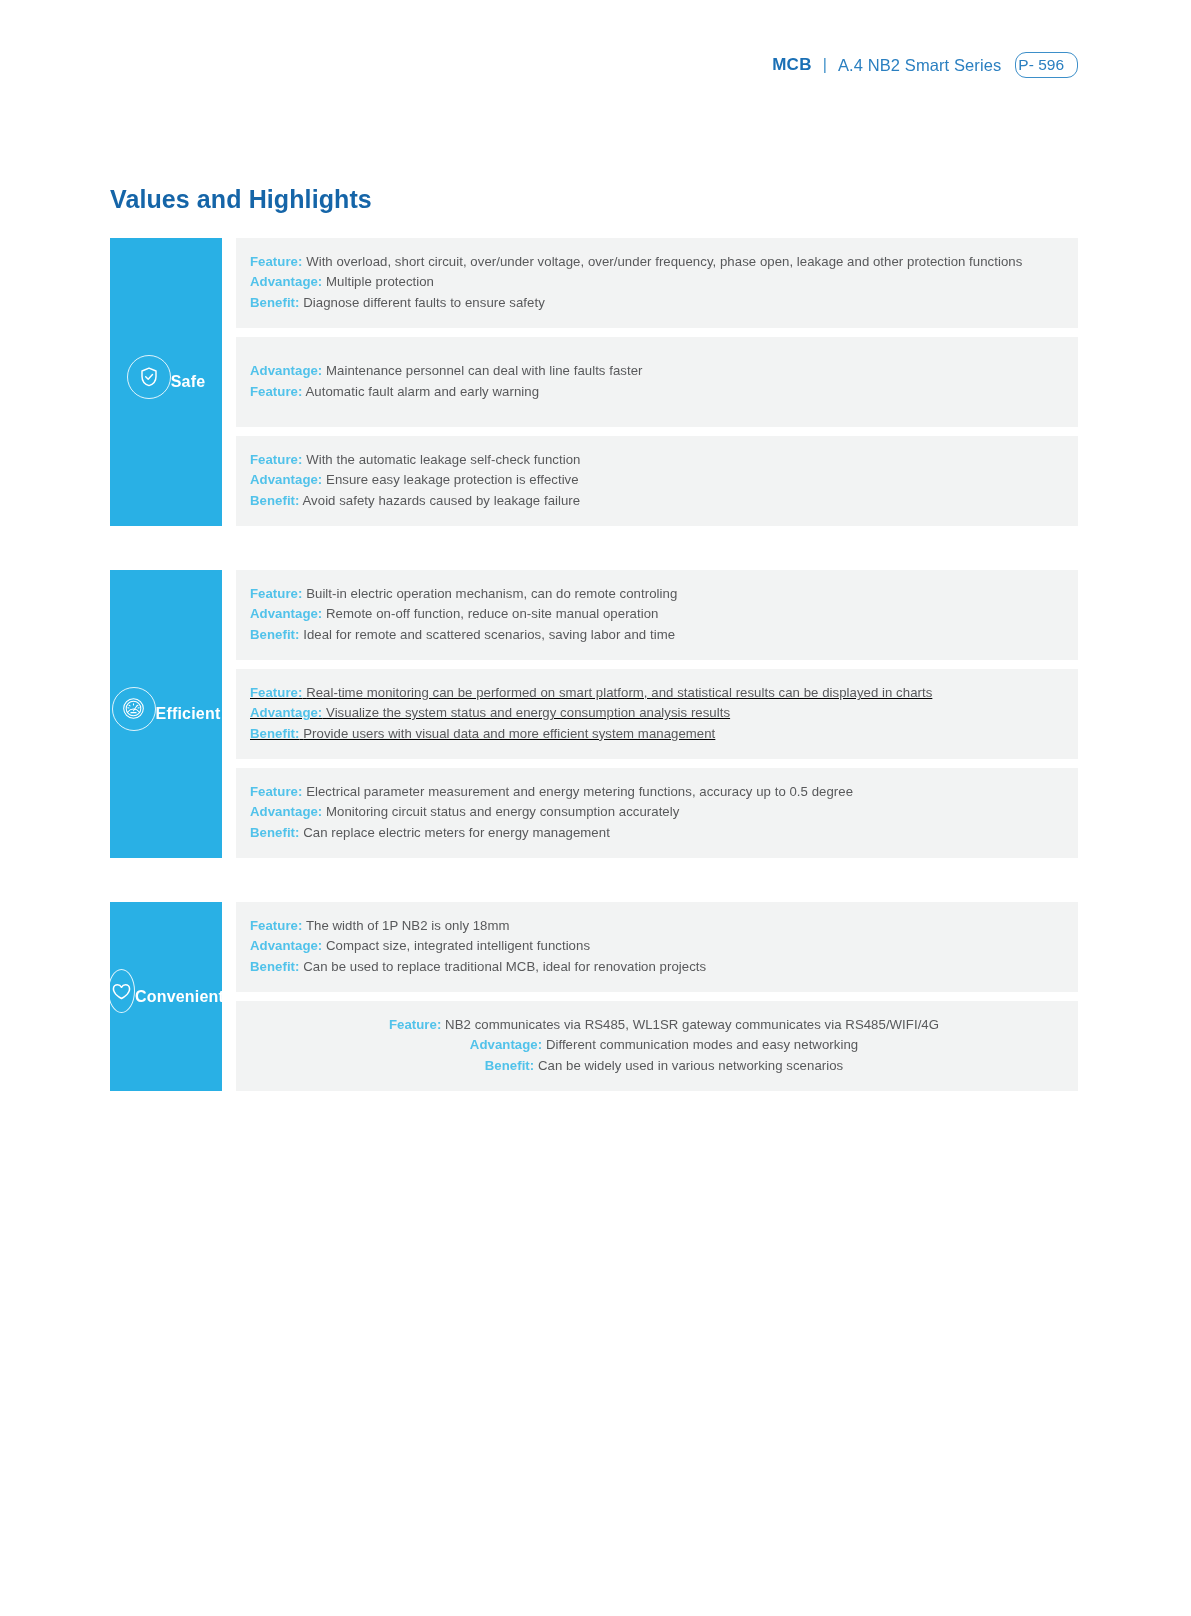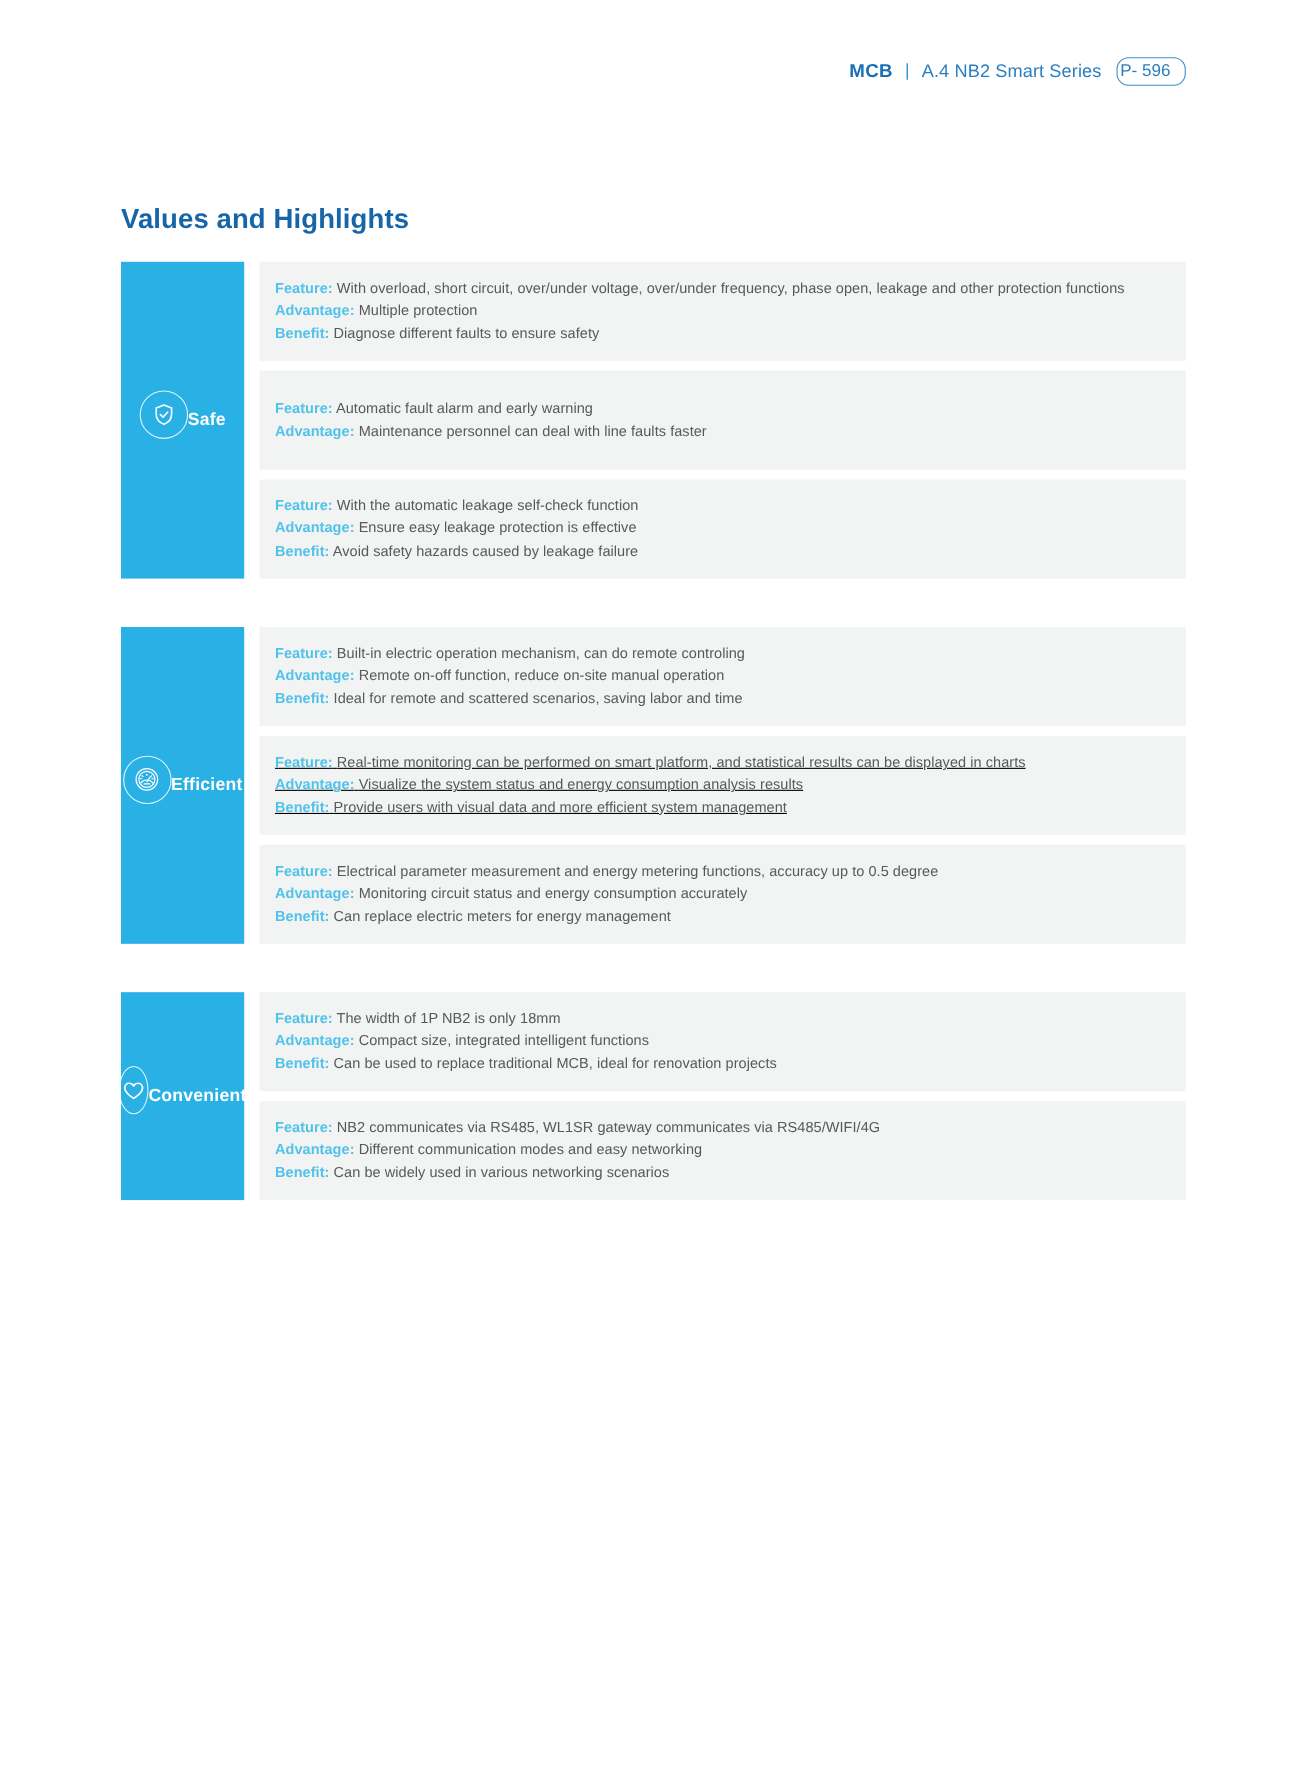--- a/index.html
+++ b/index.html
@@ -157,22 +157,22 @@
         </span>
         <span class="badge-label">Safe</span>
       </div>
       <div class="group-rows">
         <div class="row-card" style="min-height: 61px;">
           <div class="line"><span class="lbl">Feature:</span> <span class="txt">With overload, short circuit, over/under voltage, over/under frequency, phase open, leakage and other protection functions</span></div>
           <div class="line"><span class="lbl">Advantage:</span> <span class="txt">Multiple protection</span></div>
           <div class="line"><span class="lbl">Benefit:</span> <span class="txt">Diagnose different faults to ensure safety</span></div>
         </div>
         <div class="row-card" style="min-height: 61px;">
+          <div class="line"><span class="lbl">Advantage:</span> <span class="txt">Maintenance personnel can deal with line faults faster</span></div>
           <div class="line"><span class="lbl">Feature:</span> <span class="txt">Automatic fault alarm and early warning</span></div>
-          <div class="line"><span class="lbl">Advantage:</span> <span class="txt">Maintenance personnel can deal with line faults faster</span></div>
         </div>
         <div class="row-card" style="min-height: 61px;">
           <div class="line"><span class="lbl">Feature:</span> <span class="txt">With the automatic leakage self-check function</span></div>
           <div class="line"><span class="lbl">Advantage:</span> <span class="txt">Ensure easy leakage protection is effective</span></div>
           <div class="line"><span class="lbl">Benefit:</span> <span class="txt">Avoid safety hazards caused by leakage failure</span></div>
         </div>
       </div>
     </div>
     <div class="group">
       <div class="group-badge">
@@ -218,20 +218,20 @@
           </svg>
         </span>
         <span class="badge-label">Convenient</span>
       </div>
       <div class="group-rows">
         <div class="row-card" style="min-height: 61px;">
           <div class="line"><span class="lbl">Feature:</span> <span class="txt">The width of 1P NB2 is only 18mm</span></div>
           <div class="line"><span class="lbl">Advantage:</span> <span class="txt">Compact size, integrated intelligent functions</span></div>
           <div class="line"><span class="lbl">Benefit:</span> <span class="txt">Can be used to replace traditional MCB, ideal for renovation projects</span></div>
         </div>
-        <div class="row-card" style="min-height: 61px;">
+        <div class="row-card" style="min-height: 61px; text-align: center;">
           <div class="line"><span class="lbl">Feature:</span> <span class="txt">NB2 communicates via RS485, WL1SR gateway communicates via RS485/WIFI/4G</span></div>
           <div class="line"><span class="lbl">Advantage:</span> <span class="txt">Different communication modes and easy networking</span></div>
           <div class="line"><span class="lbl">Benefit:</span> <span class="txt">Can be widely used in various networking scenarios</span></div>
         </div>
       </div>
     </div>
   </div>
 
 </body></html>

